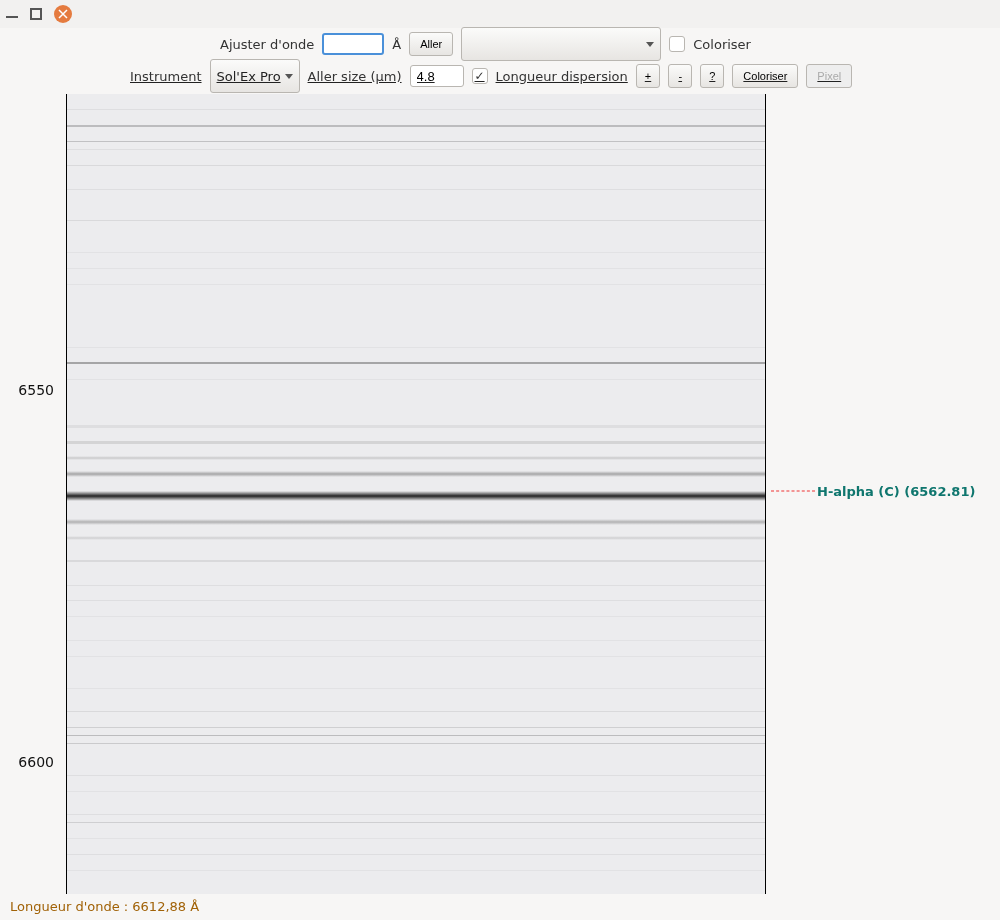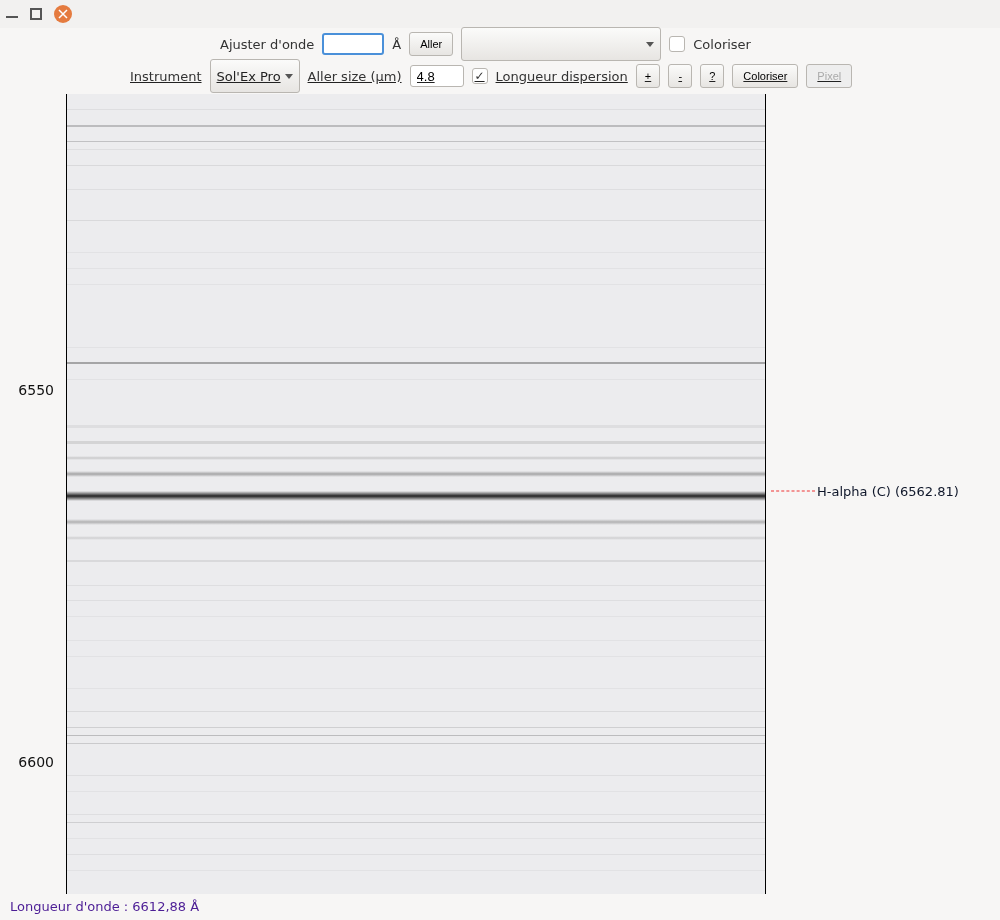--- a/index.html
+++ b/index.html
@@ -162,42 +162,43 @@
     overflow: hidden;
   }
   .sline {
     position: absolute;
     left: 0; right: 0;
     background: #000;
   }
   .annotation {
     position: absolute;
     left: 765px;
-    color: #0f172a;
+    color: #0f766e;
     font-size: 13px;
     transform: translateY(-50%);
     display: flex;
     align-items: center;
     gap: 2px;
     white-space: nowrap;
+    font-weight: bold;
   }
   .dash {
     border-top: 1px dashed #e33;
     width: 44px;
     height: 0;
     display: inline-block;
   }
 
   .statusbar {
     height: 24px;
     display: flex;
     align-items: center;
     padding: 0 10px;
     font-size: 13px;
-    color: #4c1d95;
+    color: #a16207;
   }
 </style>
 </head>
 <body>
 
 <div class="titlebar">
   <div class="win-controls">
     <span class="win-min"></span>
     <span class="win-max"></span>
     <span class="win-close">

